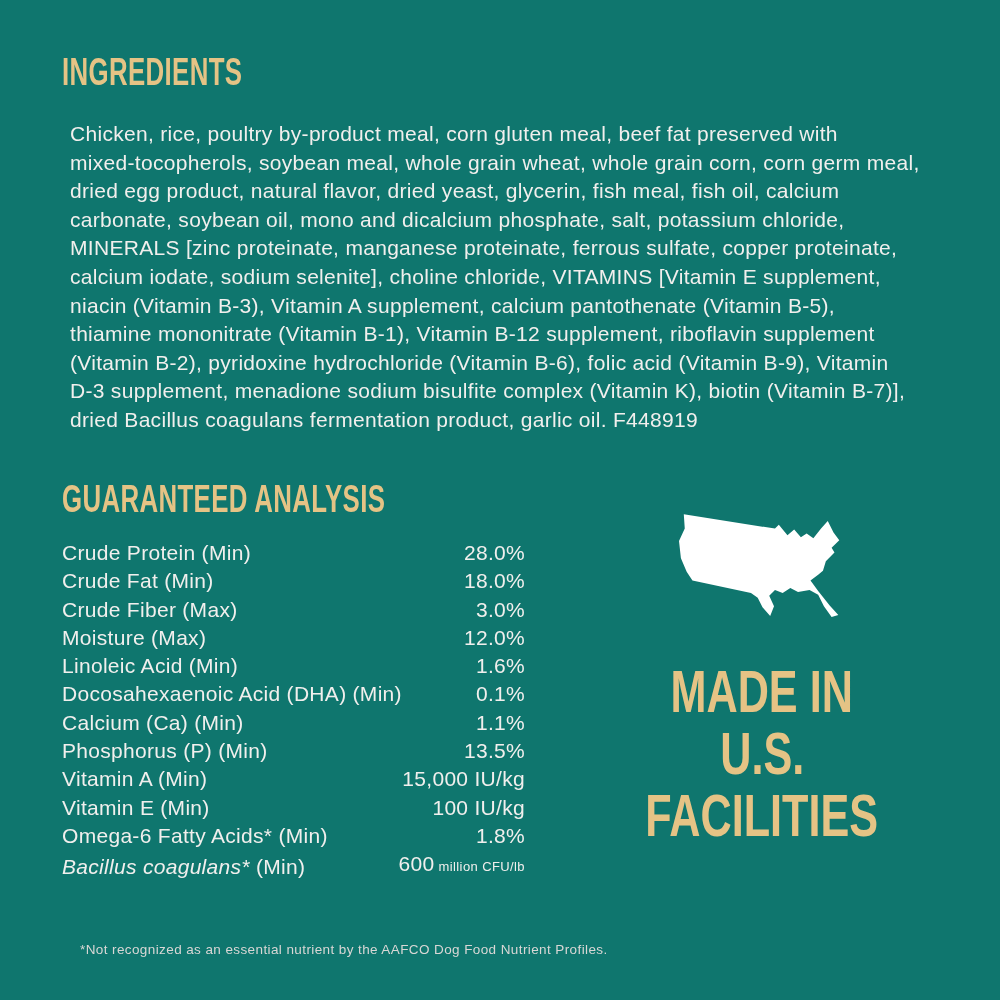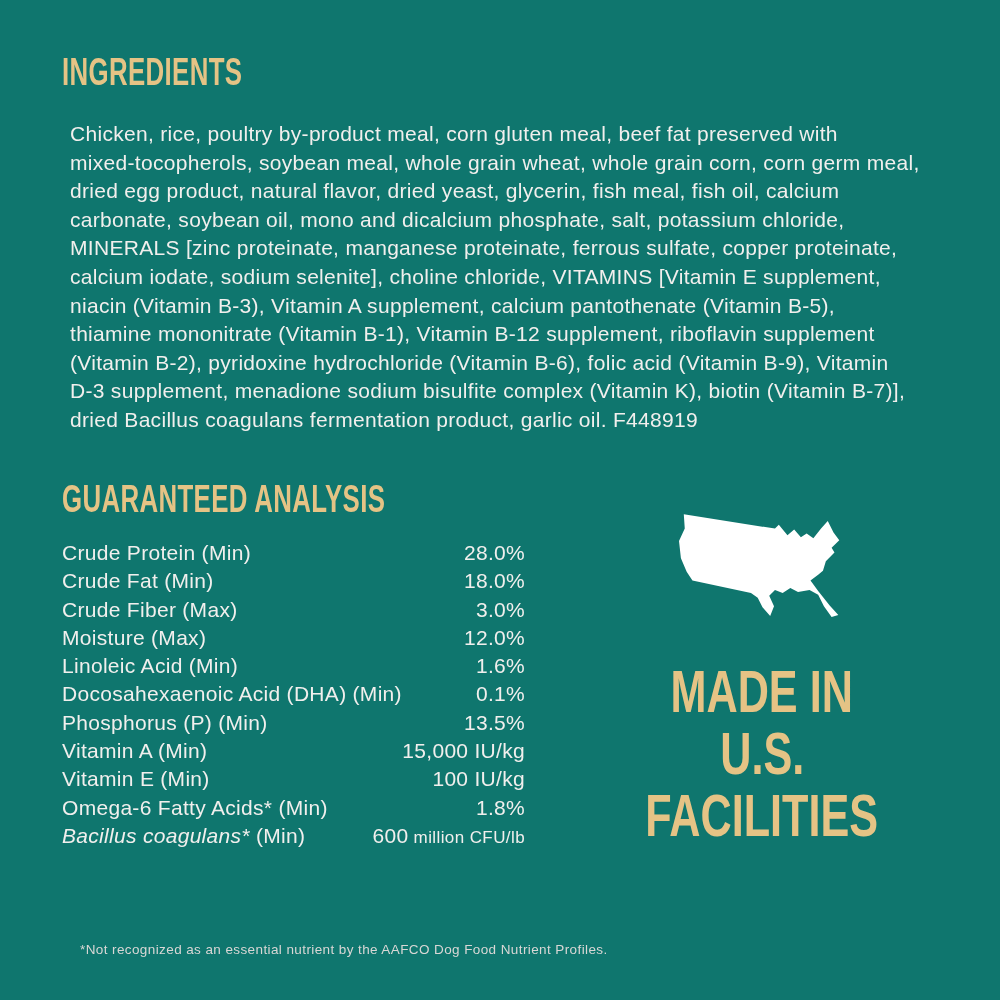--- a/index.html
+++ b/index.html
@@ -55,27 +55,27 @@
     position: absolute;
     left: 62px;
     top: 539px;
     width: 463px;
     font-size: 21px;
     letter-spacing: 0.3px;
   }
   .analysis-table .row {
     display: flex;
     justify-content: space-between;
-    align-items: flex-start;
+    align-items: flex-end;
     line-height: 28.3px;
     white-space: nowrap;
   }
   .analysis-table .lbl { text-align: left; }
   .analysis-table .val { text-align: right; }
-  .val-unit { font-size: 17px; letter-spacing: 0.4px; }
+  .val-unit { font-size: 13px; letter-spacing: 0.4px; }
   .lbl i { font-style: italic; }
 
   
   .right-col {
     position: absolute;
     left: 580px;
     top: 513px;
     width: 364px;
     text-align: center;
   }
@@ -145,20 +145,24 @@
     </div>
     <div class="row">
       <span class="lbl">Linoleic Acid (Min)</span>
       <span class="val">1.6%</span>
     </div>
     <div class="row">
       <span class="lbl">Docosahexaenoic Acid (DHA) (Min)</span>
       <span class="val">0.1%</span>
     </div>
     <div class="row">
+      <span class="lbl">Calcium (Ca) (Min)</span>
+      <span class="val">1.1%</span>
+    </div>
+    <div class="row">
       <span class="lbl">Phosphorus (P) (Min)</span>
       <span class="val">13.5%</span>
     </div>
     <div class="row">
       <span class="lbl">Vitamin A (Min)</span>
       <span class="val">15,000 IU/kg</span>
     </div>
     <div class="row">
       <span class="lbl">Vitamin E (Min)</span>
       <span class="val">100 IU/kg</span>

